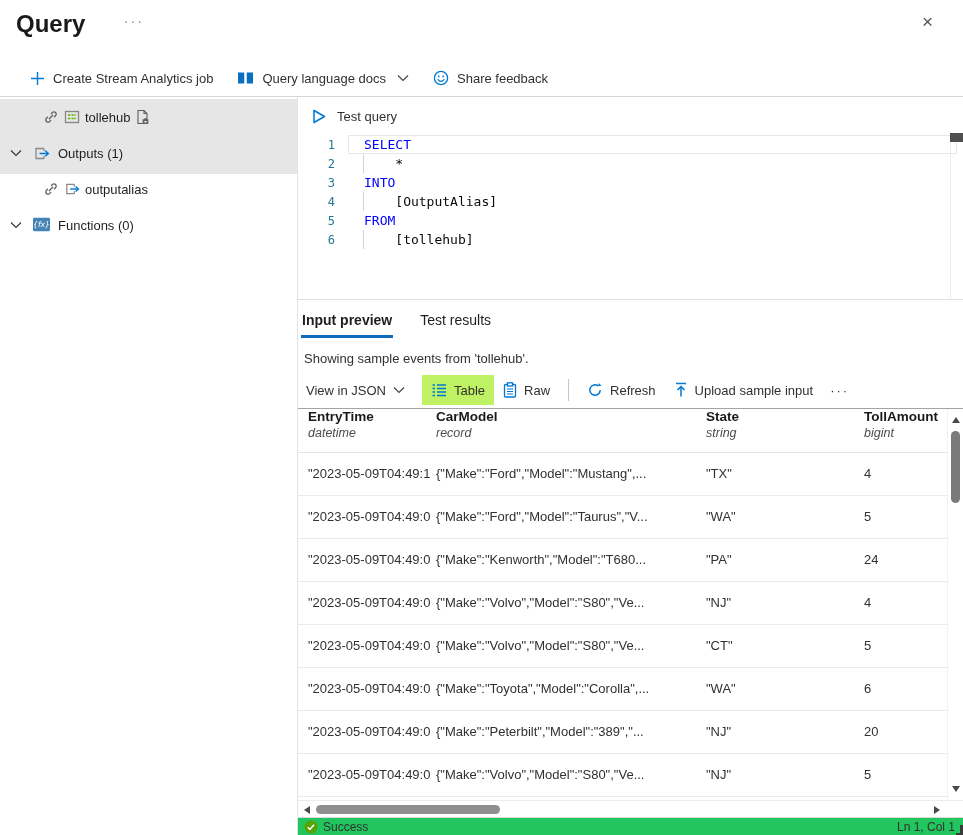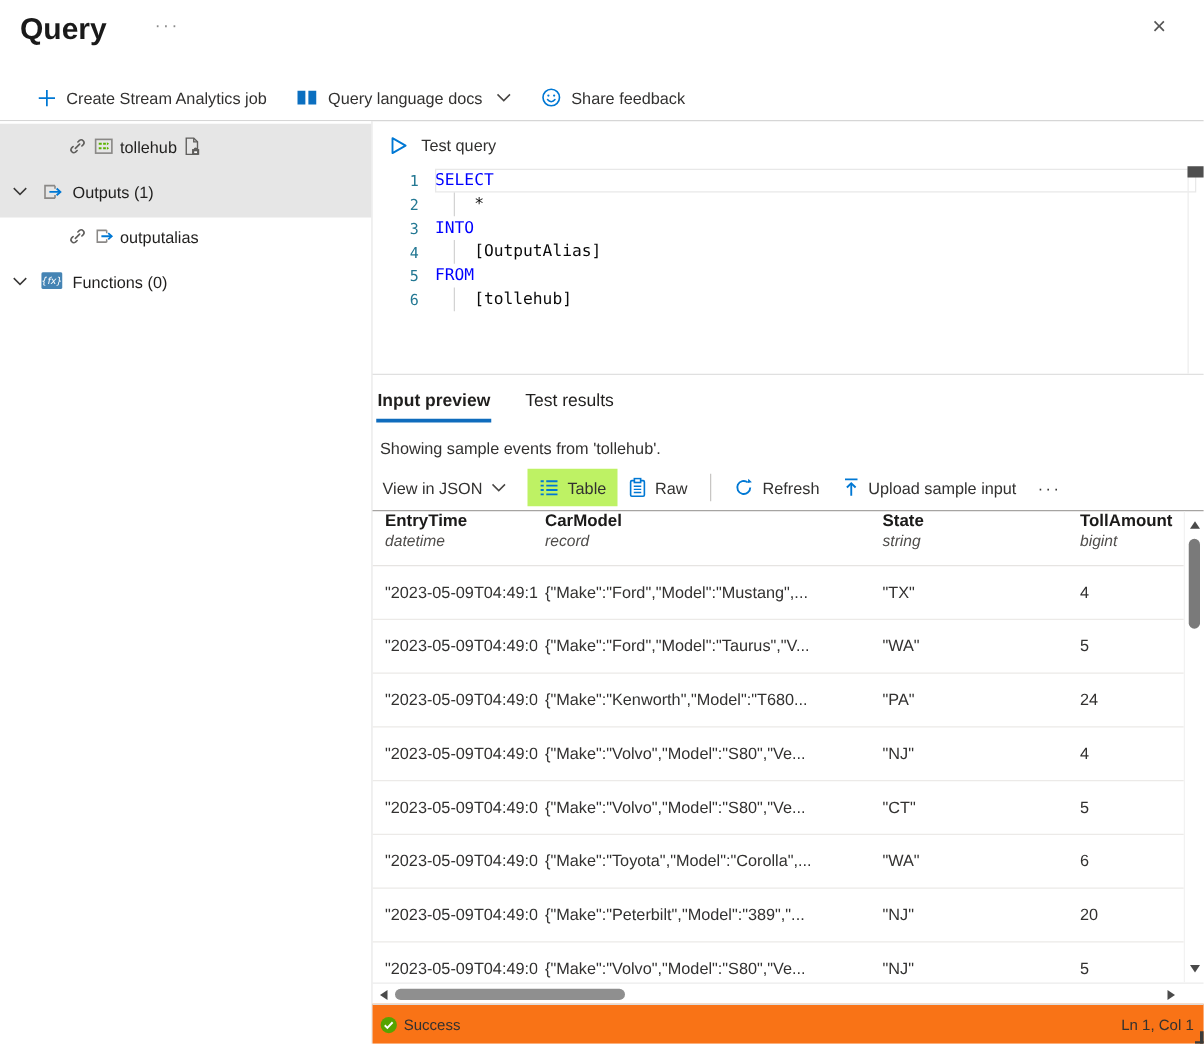--- a/index.html
+++ b/index.html
@@ -25,39 +25,39 @@
 
   
   .sidebar { width:297px; flex:none; position:relative; background:#fff; }
   .sidebar-selection { position:absolute; left:0; top:2px; width:297px; height:75px;
     background:#e6e6e6; }
   .tree { position:relative; padding-top:2px; }
   .tree-row { height:36px; display:flex; align-items:center; font-size:13px;
     color:#201f1e; cursor:pointer; position:relative; }
   .tree-row.group { padding-left:10px; }
   .tree-row.group:first-child { height:40px; }
-  .tree-row.leaf { padding-left:54px; }
+  .tree-row.leaf { padding-left:43px; }
   .tree-chevron { width:14px; margin-right:9px; display:flex; }
   .tree-icon { width:17px; height:17px; margin-right:8px; display:flex; flex:none; }
   .leaf-icon { width:16px; height:16px; margin-right:5px; display:flex; flex:none; }
   .trailing-icon { width:15px; height:16px; margin-left:4px; display:flex; flex:none; }
 
   
   .main { flex:1; border-left:1px solid #e3e3e3; display:flex; flex-direction:column; min-width:0; }
 
   
   .editor { height:203px; flex:none; position:relative; border-bottom:1px solid #e0e0e0; }
   .testquery-row { height:38px; display:flex; align-items:center; padding-left:13px; gap:10px;
     font-size:13px; color:#323130; }
   .testquery-btn { display:flex; align-items:center; gap:10px; cursor:pointer; }
   .code-area { position:relative; }
   .code-line { position:relative; height:19px; display:flex; align-items:center;
     font-family:"DejaVu Sans Mono", monospace; font-size:13px; }
   .ln { width:50px; flex:none; text-align:right; padding-right:13px; color:#237893; font-size:12px; }
-  .lt { white-space:pre; color:#0a0a0a; }
+  .lt { white-space:pre; color:#0a0a0a;padding-left:16px; }
   .tok-kw { color:#0000ff; }
   .tok-plain { color:#0a0a0a; }
   .guide { position:absolute; left:65px; top:0; bottom:0; width:1px; background:#d3d3d3; }
   .curline { position:absolute; left:50px; right:6px; top:0; bottom:0;
     border:1px solid #e8e8e8; pointer-events:none; }
   .ed-scroll-track { position:absolute; right:0; top:38px; bottom:0; width:13px;
     border-left:1px solid #ededed; }
   .ed-scroll-thumb { position:absolute; right:0; top:36px; width:13px; height:9px; background:#4f4f4f; }
 
   
@@ -99,21 +99,21 @@
   .arr-up { left:4px; top:8px; border-left:4.5px solid transparent; border-right:4.5px solid transparent; border-bottom:6px solid #4a4a4a; }
   .arr-down { left:4px; bottom:8px; border-left:4.5px solid transparent; border-right:4.5px solid transparent; border-top:6px solid #4a4a4a; }
 
   
   .hscroll { height:17px; flex:none; position:relative; border-top:1px solid #ececec; }
   .hthumb { position:absolute; left:18px; top:4px; width:184px; height:9px; background:#8f8f8f; border-radius:5px; cursor:pointer; }
   .arr-left { left:6px; top:4.5px; border-top:4.5px solid transparent; border-bottom:4.5px solid transparent; border-right:6px solid #4a4a4a; }
   .arr-right { right:23px; top:4.5px; border-top:4.5px solid transparent; border-bottom:4.5px solid transparent; border-left:6px solid #4a4a4a; }
 
   
-  .statusbar { height:32px; flex:none; background:#f97316; border-top:1px solid #dcdcdc;
+  .statusbar { height:18px; flex:none; background:#22c55e; border-top:1px solid #dcdcdc;
     display:flex; align-items:center; justify-content:space-between; padding:0 8px 0 6px;
     font-size:12px; color:#323130; position:relative; }
   .status-left { display:flex; align-items:center; gap:5px; }
   .corner-grip { position:absolute; right:0; bottom:0; width:7px; height:10px;
     border-right:3px solid #3a3a3a; border-bottom:2px solid #3a3a3a; }
 </style>
 </head>
 <body>
 
 <div class="app-header">

